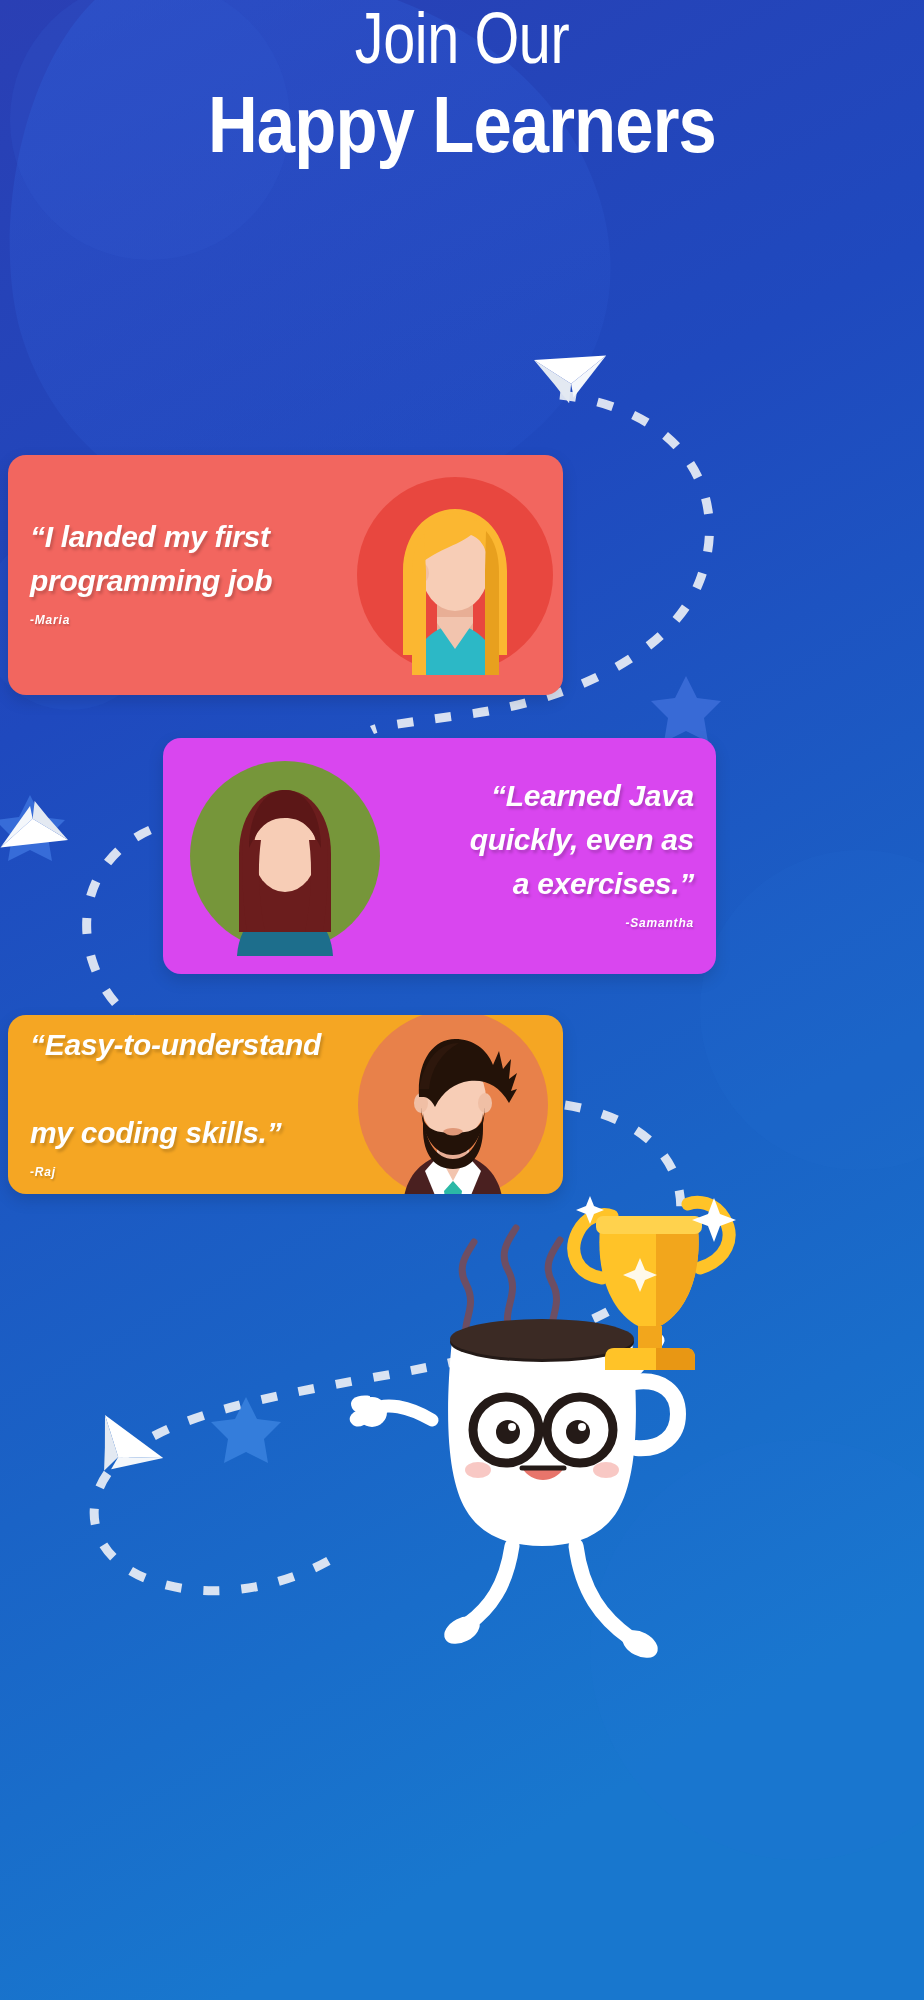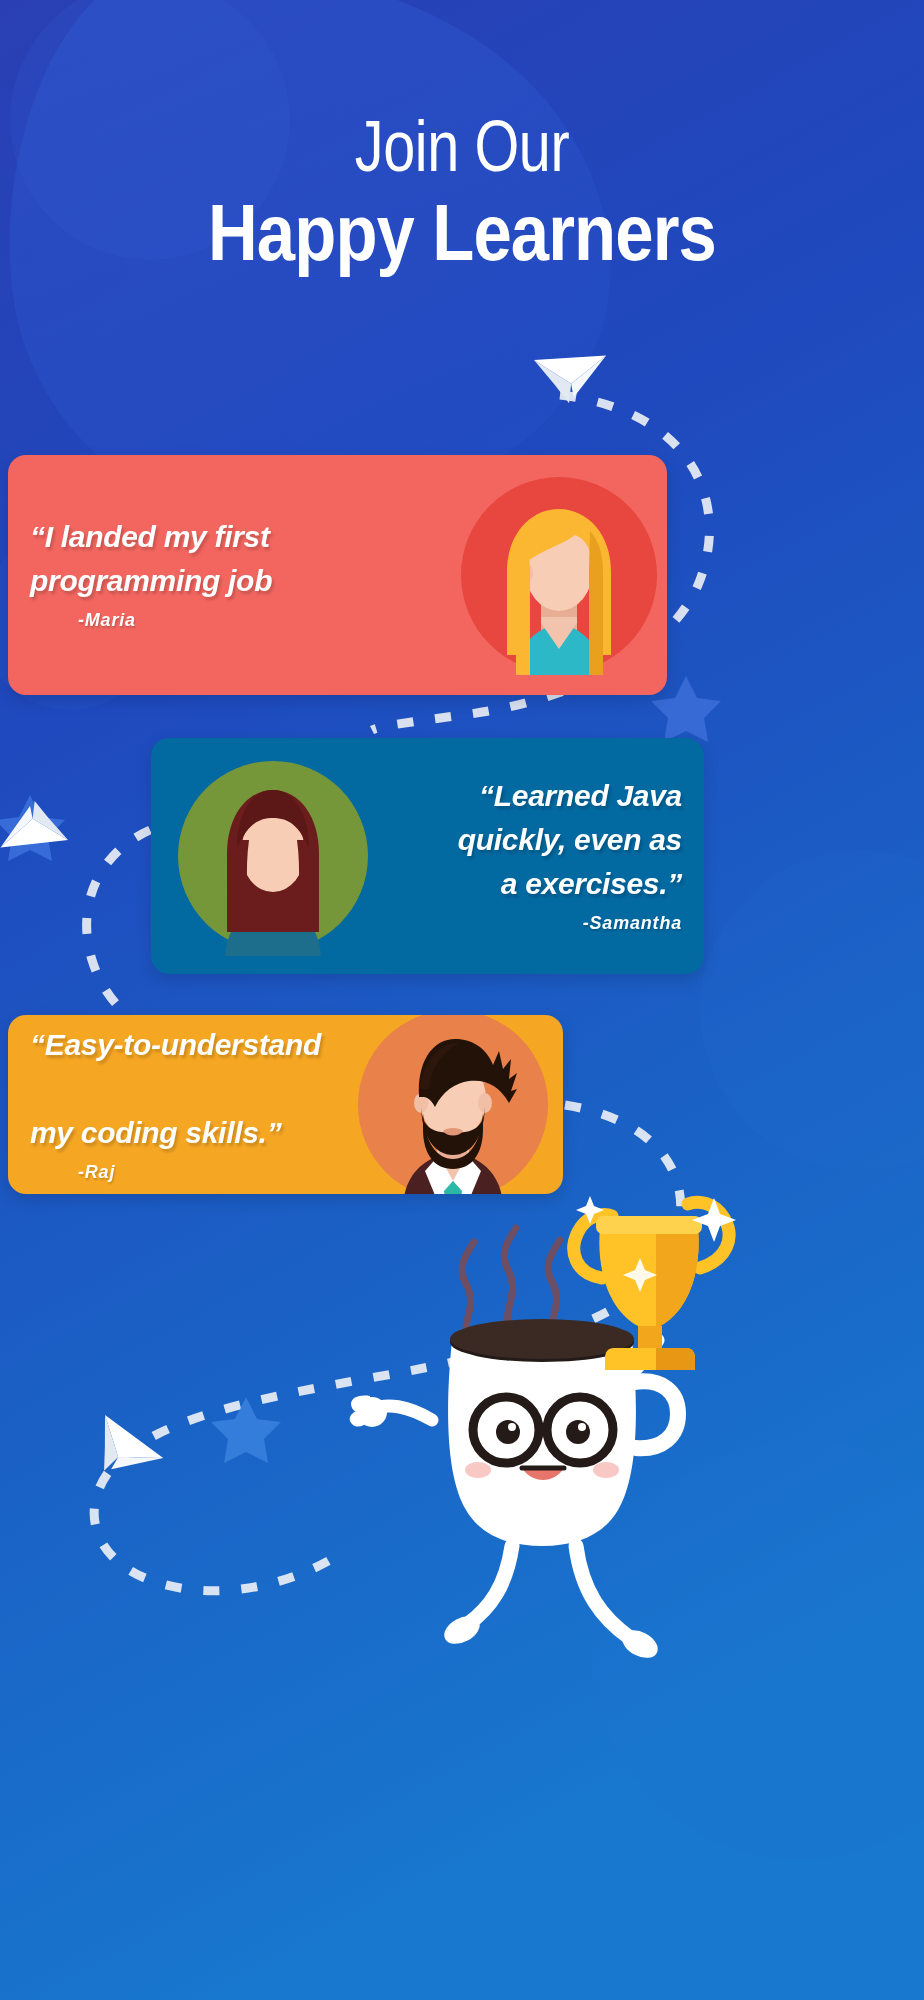--- a/index.html
+++ b/index.html
@@ -10,21 +10,21 @@
     overflow:hidden;
     position:relative;
   }
 
   
   #bg { position:absolute; inset:0; width:924px; height:2000px; }
 
   
   .header {
     position:absolute; top:0; left:0; width:924px;
-    text-align:center; padding-top:108px; z-index:6;
+    text-align:center; z-index:6;
     pointer-events:none;
   }
   .title-line1 {
     font-family:"Liberation Sans Narrow","Liberation Sans",sans-serif;
     font-size:72px; line-height:76px; color:#ffffff;
     font-weight:400; letter-spacing:-0.5px;
     transform:scaleX(0.80); transform-origin:center;
   }
   .title-line2 {
     font-family:"Liberation Sans Narrow","Liberation Sans",sans-serif;
@@ -35,42 +35,41 @@
 
   
   .card {
     position:absolute; z-index:5;
     border-radius:18px;
     box-shadow:0 6px 16px rgba(0,0,0,0.13);
     overflow:hidden;
     display:flex;
     align-items:center;
   }
-  .card-1 { left:8px;   top:455px;  width:659px; height:240px; background:#F2665F; }
-  .card-2 { left:151px; top:738px;  width:553px; height:236px; background:#0369a1; }
+  .card-1 { left:8px;   top:455px;  width:555px; height:240px; background:#F2665F; }
+  .card-2 { left:163px; top:738px;  width:553px; height:236px; background:#d946ef; }
   .card-3 { left:8px;   top:1015px; width:555px; height:179px; background:#F5A623; }
 
   .card-text {
     flex:1 1 auto; padding:0 22px;
     color:#ffffff;
     font-style:italic; font-weight:700;
     font-size:30px; line-height:44px;
     text-shadow:2px 3px 3px rgba(0,0,0,0.18);
     letter-spacing:-0.3px;
   }
   .card-1 .card-text, .card-3 .card-text { text-align:left; }
   .card-2 .card-text { text-align:right; }
 
   .attrib {
     display:block;
-    font-size:18px; line-height:30px;
+    font-size:12px; line-height:30px;
     font-weight:700; font-style:italic;
     letter-spacing:0.8px; margin-top:2px;
     text-shadow:1px 2px 2px rgba(0,0,0,0.18);
-    margin-left:48px;
   }
 
   .avatar { flex:0 0 auto; width:200px; height:200px; }
   .card-1 .avatar { margin-right:8px; }
   .card-2 .avatar { margin-left:22px; order:-1; }
   .card-3 .avatar { margin-right:10px; }
 
   
   #decor { position:absolute; inset:0; width:924px; height:2000px; z-index:4; }
   #decor-top { position:absolute; inset:0; width:924px; height:2000px; z-index:7; pointer-events:none; }

